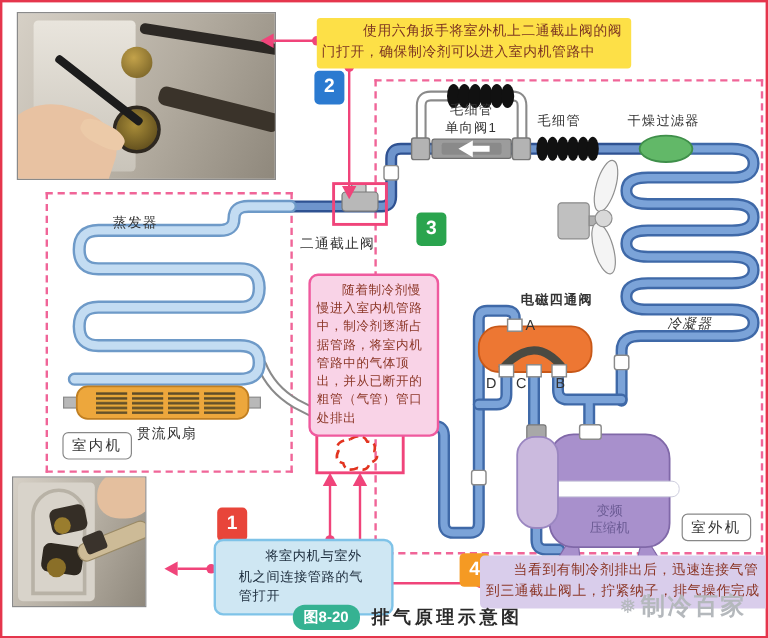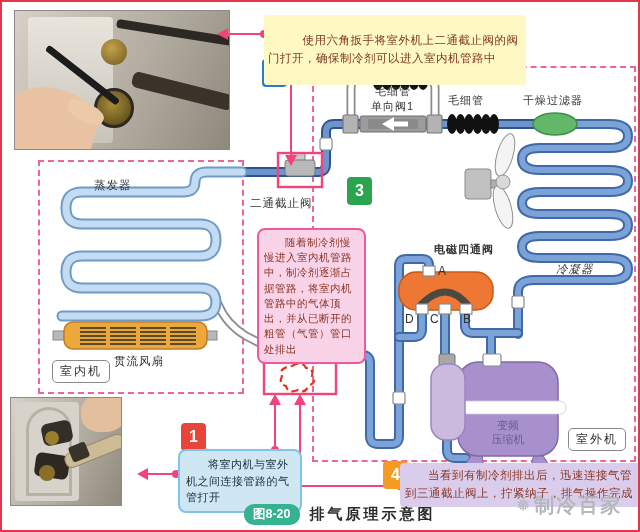--- a/index.html
+++ b/index.html
@@ -44,23 +44,23 @@
   .gray{fill:#b3b3b3;stroke:#787878;stroke-width:1.2;}
   .hl{fill:none;stroke:#f0447a;stroke-width:2.4;}
   .conn{stroke:#f0447a;stroke-width:2;fill:none;}
   .cdot{fill:#f0447a;}
   .ctri{fill:#f0447a;}
   
   .lbl{position:absolute;font-size:11.5px;color:#333;letter-spacing:1px;z-index:3;white-space:nowrap;}
   .unitlbl{position:absolute;background:#fff;border:1.5px solid #888;border-radius:5px;font-size:12px;color:#333;padding:2px 7px;letter-spacing:2px;z-index:3;}
   .badge{position:absolute;width:25px;height:28px;border-radius:4px;color:#fff;font-weight:bold;font-size:16px;display:flex;align-items:center;justify-content:center;z-index:4;}
   .callout{position:absolute;z-index:4;line-height:1.55;letter-spacing:0.5px;}
-  #co2{left:262px;top:13px;width:254px;background:#fef9c3;color:#7c3422;font-size:11.5px;padding:17px 4px;border-radius:3px;text-indent:3em;}
+  #co2{left:262px;top:13px;width:254px;background:#fde047;color:#7c3422;font-size:11.5px;padding:3px 4px;border-radius:3px;text-indent:3em;}
   #co3{left:255px;top:206px;width:95px;background:#f9d3e7;border:2px solid #ef5a9e;border-radius:8px;color:#8b3626;font-size:10.5px;line-height:1.45;padding:5px 5px;text-indent:2em;margin-top:20px;}
-  #co1{left:176px;top:447px;width:108px;background:#cfe7f3;border:2px solid #7fc3e8;border-radius:8px;color:#203040;font-size:11px;line-height:1.5;padding:5px 6px;text-indent:2em;}
+  #co1{left:176px;top:447px;width:108px;background:#cfe7f3;border:2px solid #7fc3e8;border-radius:8px;color:#203040;font-size:11px;line-height:1.5;padding:5px 19px;text-indent:2em;}
   #co4{left:398px;top:461px;width:236px;background:#d9cdeb;border-radius:4px;color:#8b3626;font-size:11.5px;padding:4px 5px;text-indent:2em;}
   #caption{position:absolute;left:242px;top:502px;display:flex;align-items:center;gap:10px;z-index:4;}
   #cap-pill{background:#35b292;color:#fff;font-weight:bold;font-size:12.5px;border-radius:10px;padding:2px 9px;}
   #cap-title{font-size:15px;font-weight:bold;color:#2a2a2a;letter-spacing:3px;}
   #watermark{position:absolute;left:514px;top:490px;display:flex;align-items:center;gap:4px;color:#b4b8bc;z-index:4;}
   #wm-icon{font-size:17px;}
   #wm-text{font-size:20px;font-weight:bold;letter-spacing:2px;}
   .twolbl{text-align:center;line-height:1.25;}
 </style>
 </head>

